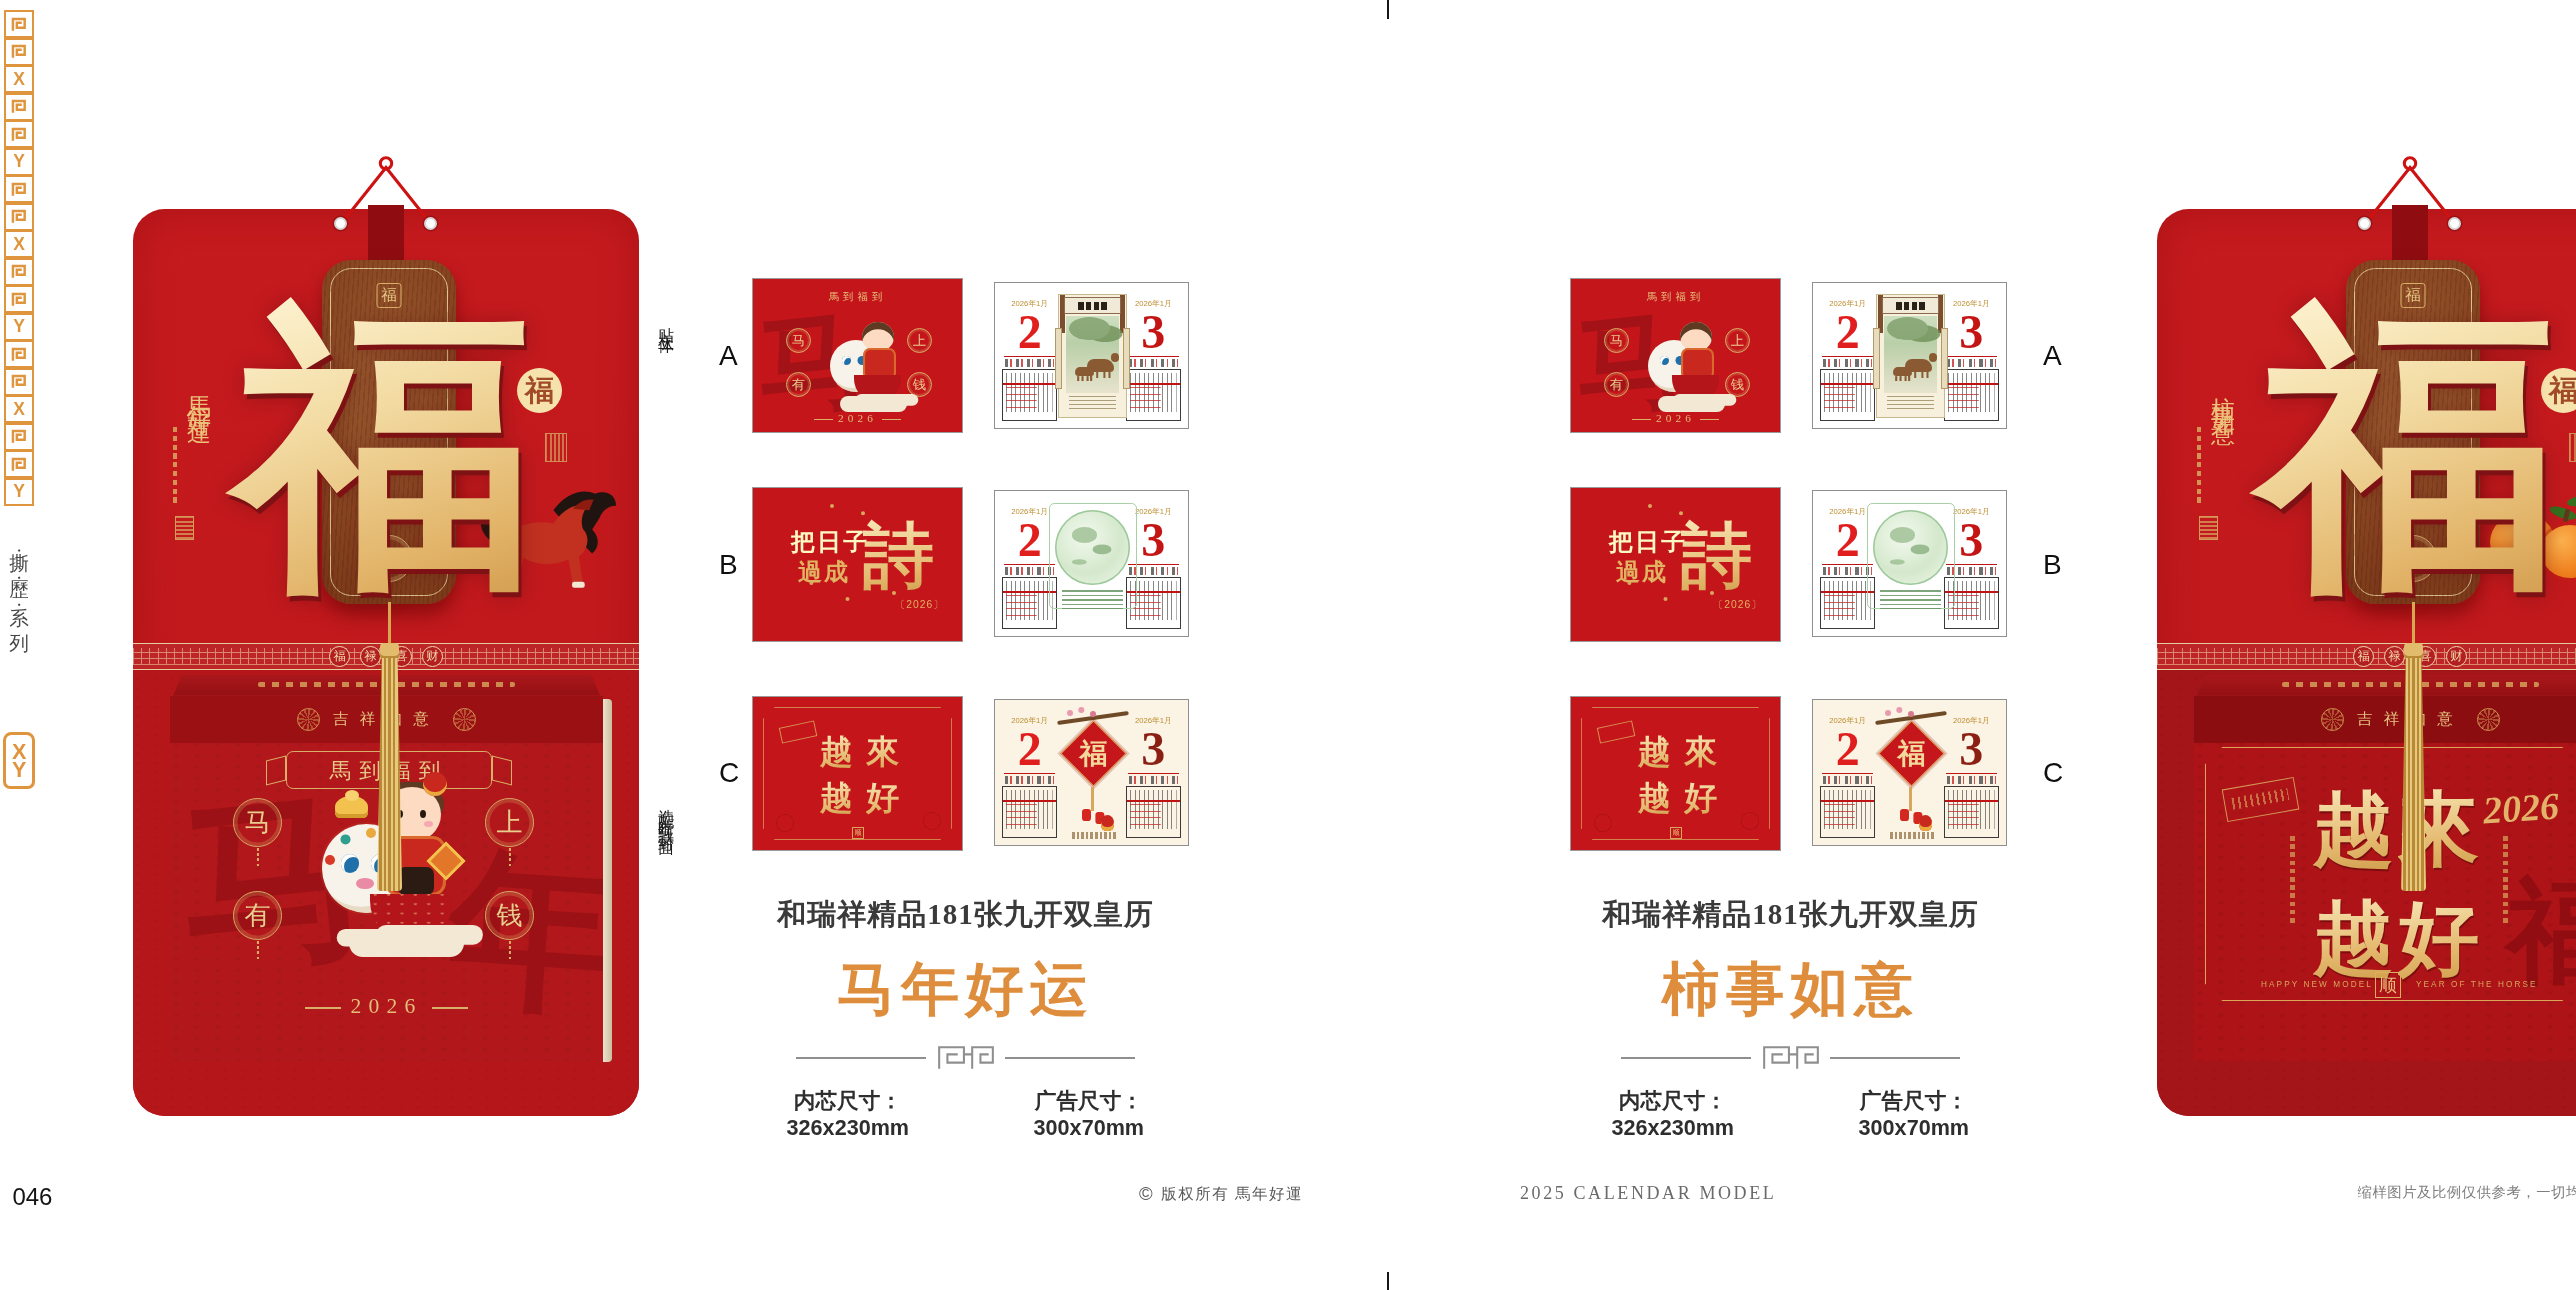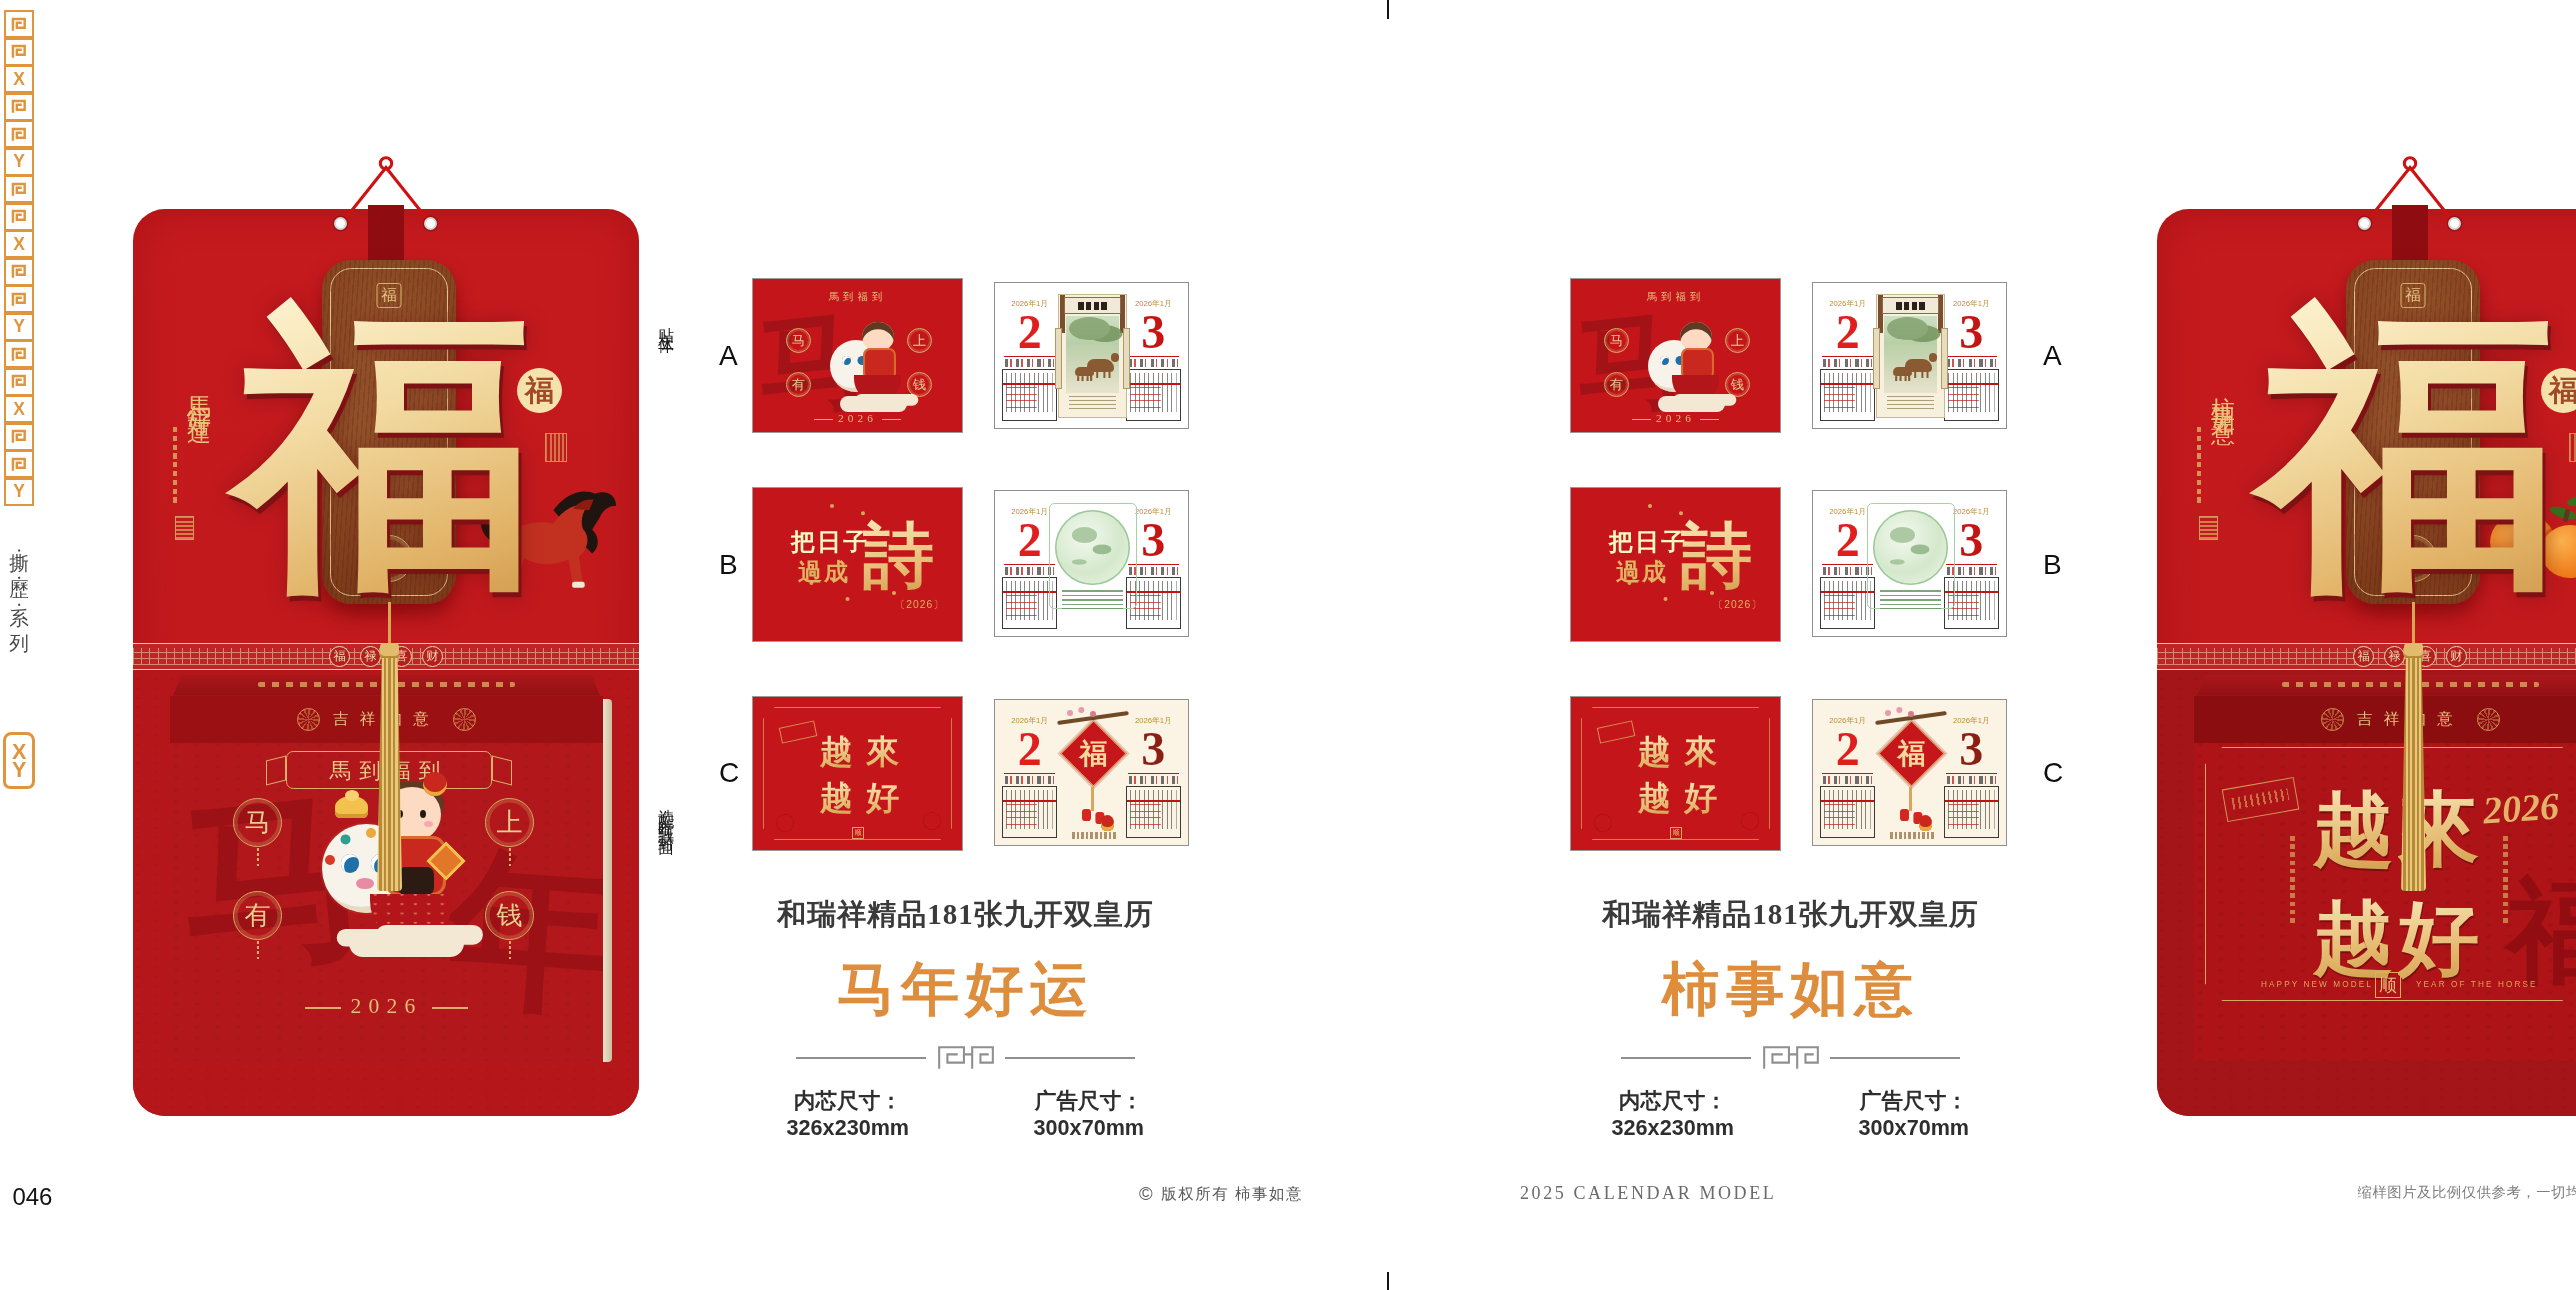--- a/index.html
+++ b/index.html
@@ -884,19 +884,19 @@
         <div class="b-seal">顺</div>
         <div class="b-eng" style="left:67px">HAPPY NEW MODEL</div>
         <div class="b-eng" style="left:222px">YEAR OF THE HORSE</div>
       </div>
 
     </div>
   </div>
 
   <div class="f-item f-pageno" style="left:12.4px">046</div>
   <div class="f-item f-copy" style="left:1113px;width:216px;text-align:center">
-    <span class="csym">©</span><span>版权所有 柿事如意</span>
+    <span class="csym">©</span><span>版权所有 馬年好運</span>
   </div>
   <div class="f-item f-center" style="left:1520px">2025 CALENDAR MODEL</div>
   <div class="f-item f-disc" style="left:2308px">缩样图片及比例仅供参考，一切均以正式样本为实。</div>
 
 </div>
 
 
 </body></html>

